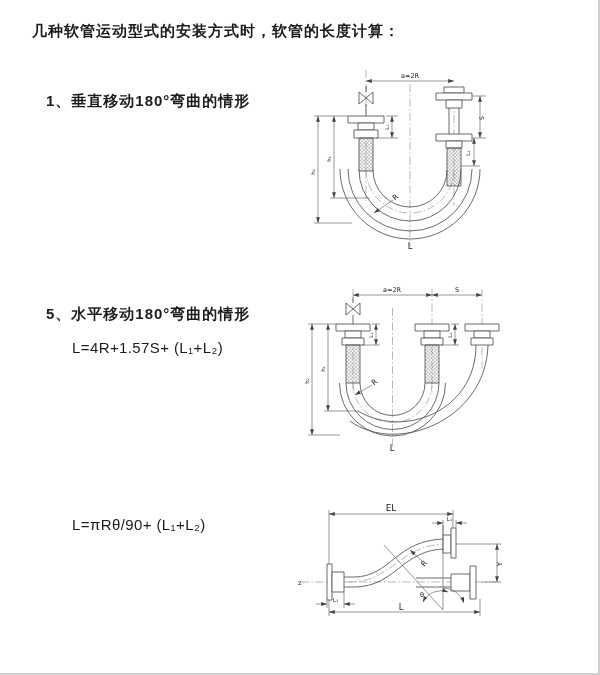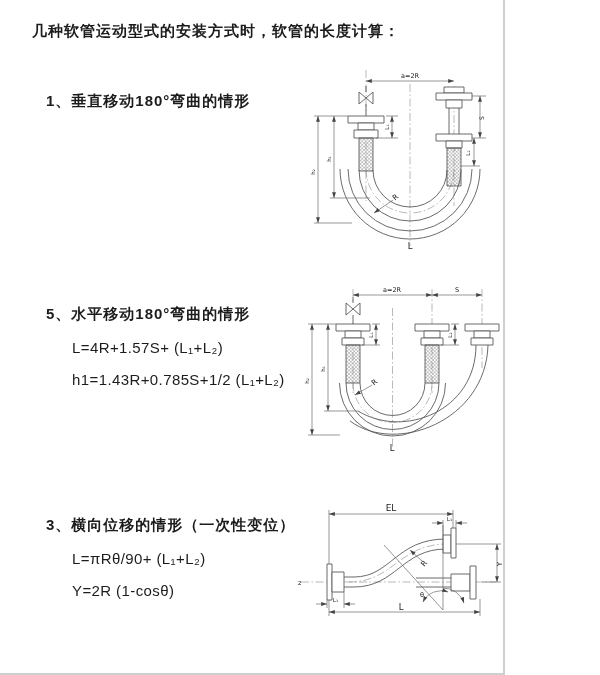--- a/index.html
+++ b/index.html
@@ -1,17 +1,17 @@
 <!DOCTYPE html>
 <html><head>
 <meta charset="utf-8">
 <style>
   html,body{margin:0;padding:0;background:#fff;}
   .page{
-    position:relative;width:505px;height:675px;background:#ffffff;overflow:hidden;
+    position:relative;width:600px;height:675px;background:#ffffff;overflow:hidden;
     font-family:"Liberation Sans","DejaVu Sans",sans-serif;color:#1c1c1c;
     border-right:2px solid #cfcfcf;border-bottom:2px solid #cfcfcf;box-sizing:border-box;
   }
   .title{position:absolute;left:32px;top:22px;font-size:15px;font-weight:600;letter-spacing:1px;}
   .case{position:absolute;left:46px;}
   .case .heading{font-size:15px;font-weight:600;letter-spacing:1px;margin:0 0 15px 0;}
   .case .formula{font-size:15px;line-height:17px;letter-spacing:.4px;margin:0 0 15px 26px;}
   .fig{position:absolute;}
   svg{display:block;overflow:visible;}
   svg *{vector-effect:non-scaling-stroke;}
@@ -116,21 +116,20 @@
         <text x="89" y="133" font-size="7.5" text-anchor="middle" transform="rotate(-40 89 133)">R</text>
       </g>
 
       <text x="102" y="183" font-size="8.5" text-anchor="middle">L</text>
     </svg>
   </div>
 
   <div class="case" style="top:305px">
     <div class="heading">5、水平移动180°弯曲的情形</div>
     <div class="formula">L=4R+1.57S+ (L₁+L₂)</div>
-    <div class="formula">h1=1.43R+0.785S+1/2 (L₁+L₂)</div>
   </div>
 
   <div class="fig" style="left:300px;top:283px">
     <svg width="290" height="180" viewBox="0 0 290 180">
       <defs>
         <marker id="a2" viewBox="0 0 10 8" refX="9.5" refY="4" markerWidth="9" markerHeight="7" orient="auto-start-reverse">
           <path d="M0,0.8 L9.5,4 L0,7.2 z" fill="#444"></path>
         </marker>
         <pattern id="hatch2" width="3.5" height="3.5" patternUnits="userSpaceOnUse">
           <path d="M0,3.5 L3.5,0 M0,0 L3.5,3.5" stroke="#8c8c8c" stroke-width="0.5"></path>
@@ -209,23 +208,21 @@
       <g>
         <path class="thin" d="M72,102 L55,112" marker-end="url(#a2)"></path>
         <text x="76" y="101" font-size="7.5" text-anchor="middle" transform="rotate(-40 76 101)">R</text>
       </g>
 
       <text x="92" y="168" font-size="8.5" text-anchor="middle">L</text>
     </svg>
   </div>
 
   <div class="case" style="top:516px">
-    <div class="heading">3、横向位移的情形（一次性变位）</div>
     <div class="formula">L=πRθ/90+ (L₁+L₂)</div>
-    <div class="formula">Y=2R (1-cosθ)</div>
   </div>
 
   <div class="fig" style="left:296px;top:500px">
     <svg width="295" height="150" viewBox="0 0 295 150">
       <defs>
         <marker id="a3" viewBox="0 0 10 8" refX="9.5" refY="4" markerWidth="9" markerHeight="7" orient="auto-start-reverse">
           <path d="M0,0.8 L9.5,4 L0,7.2 z" fill="#444"></path>
         </marker>
       </defs>
 

